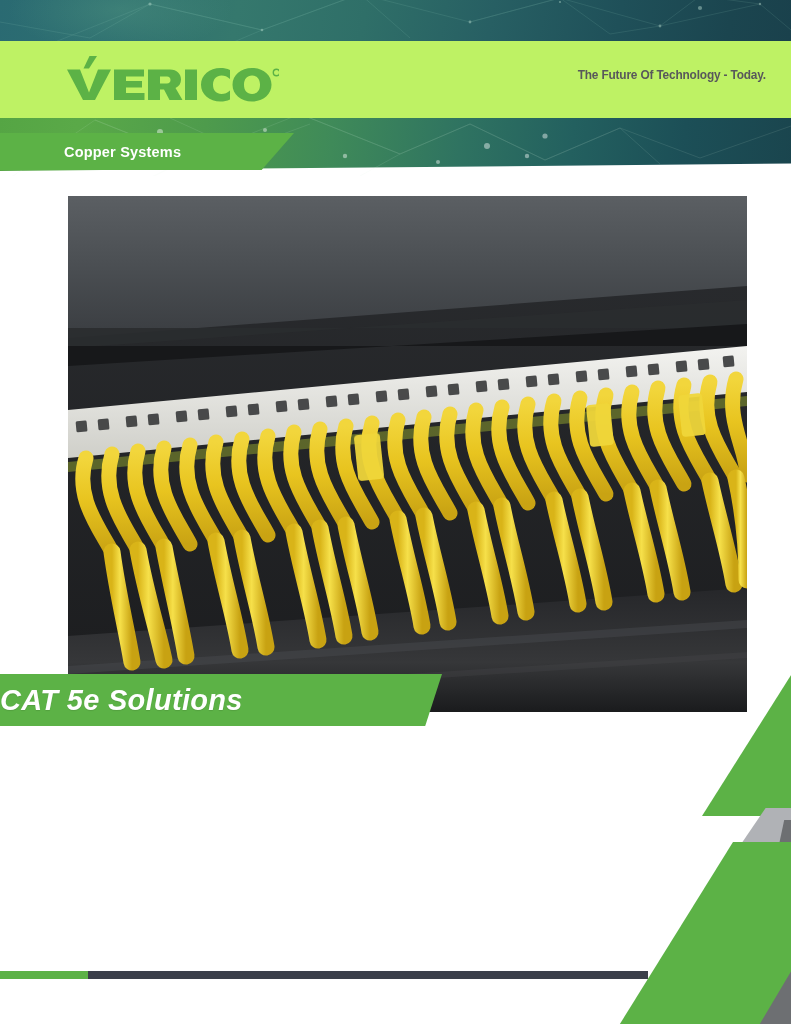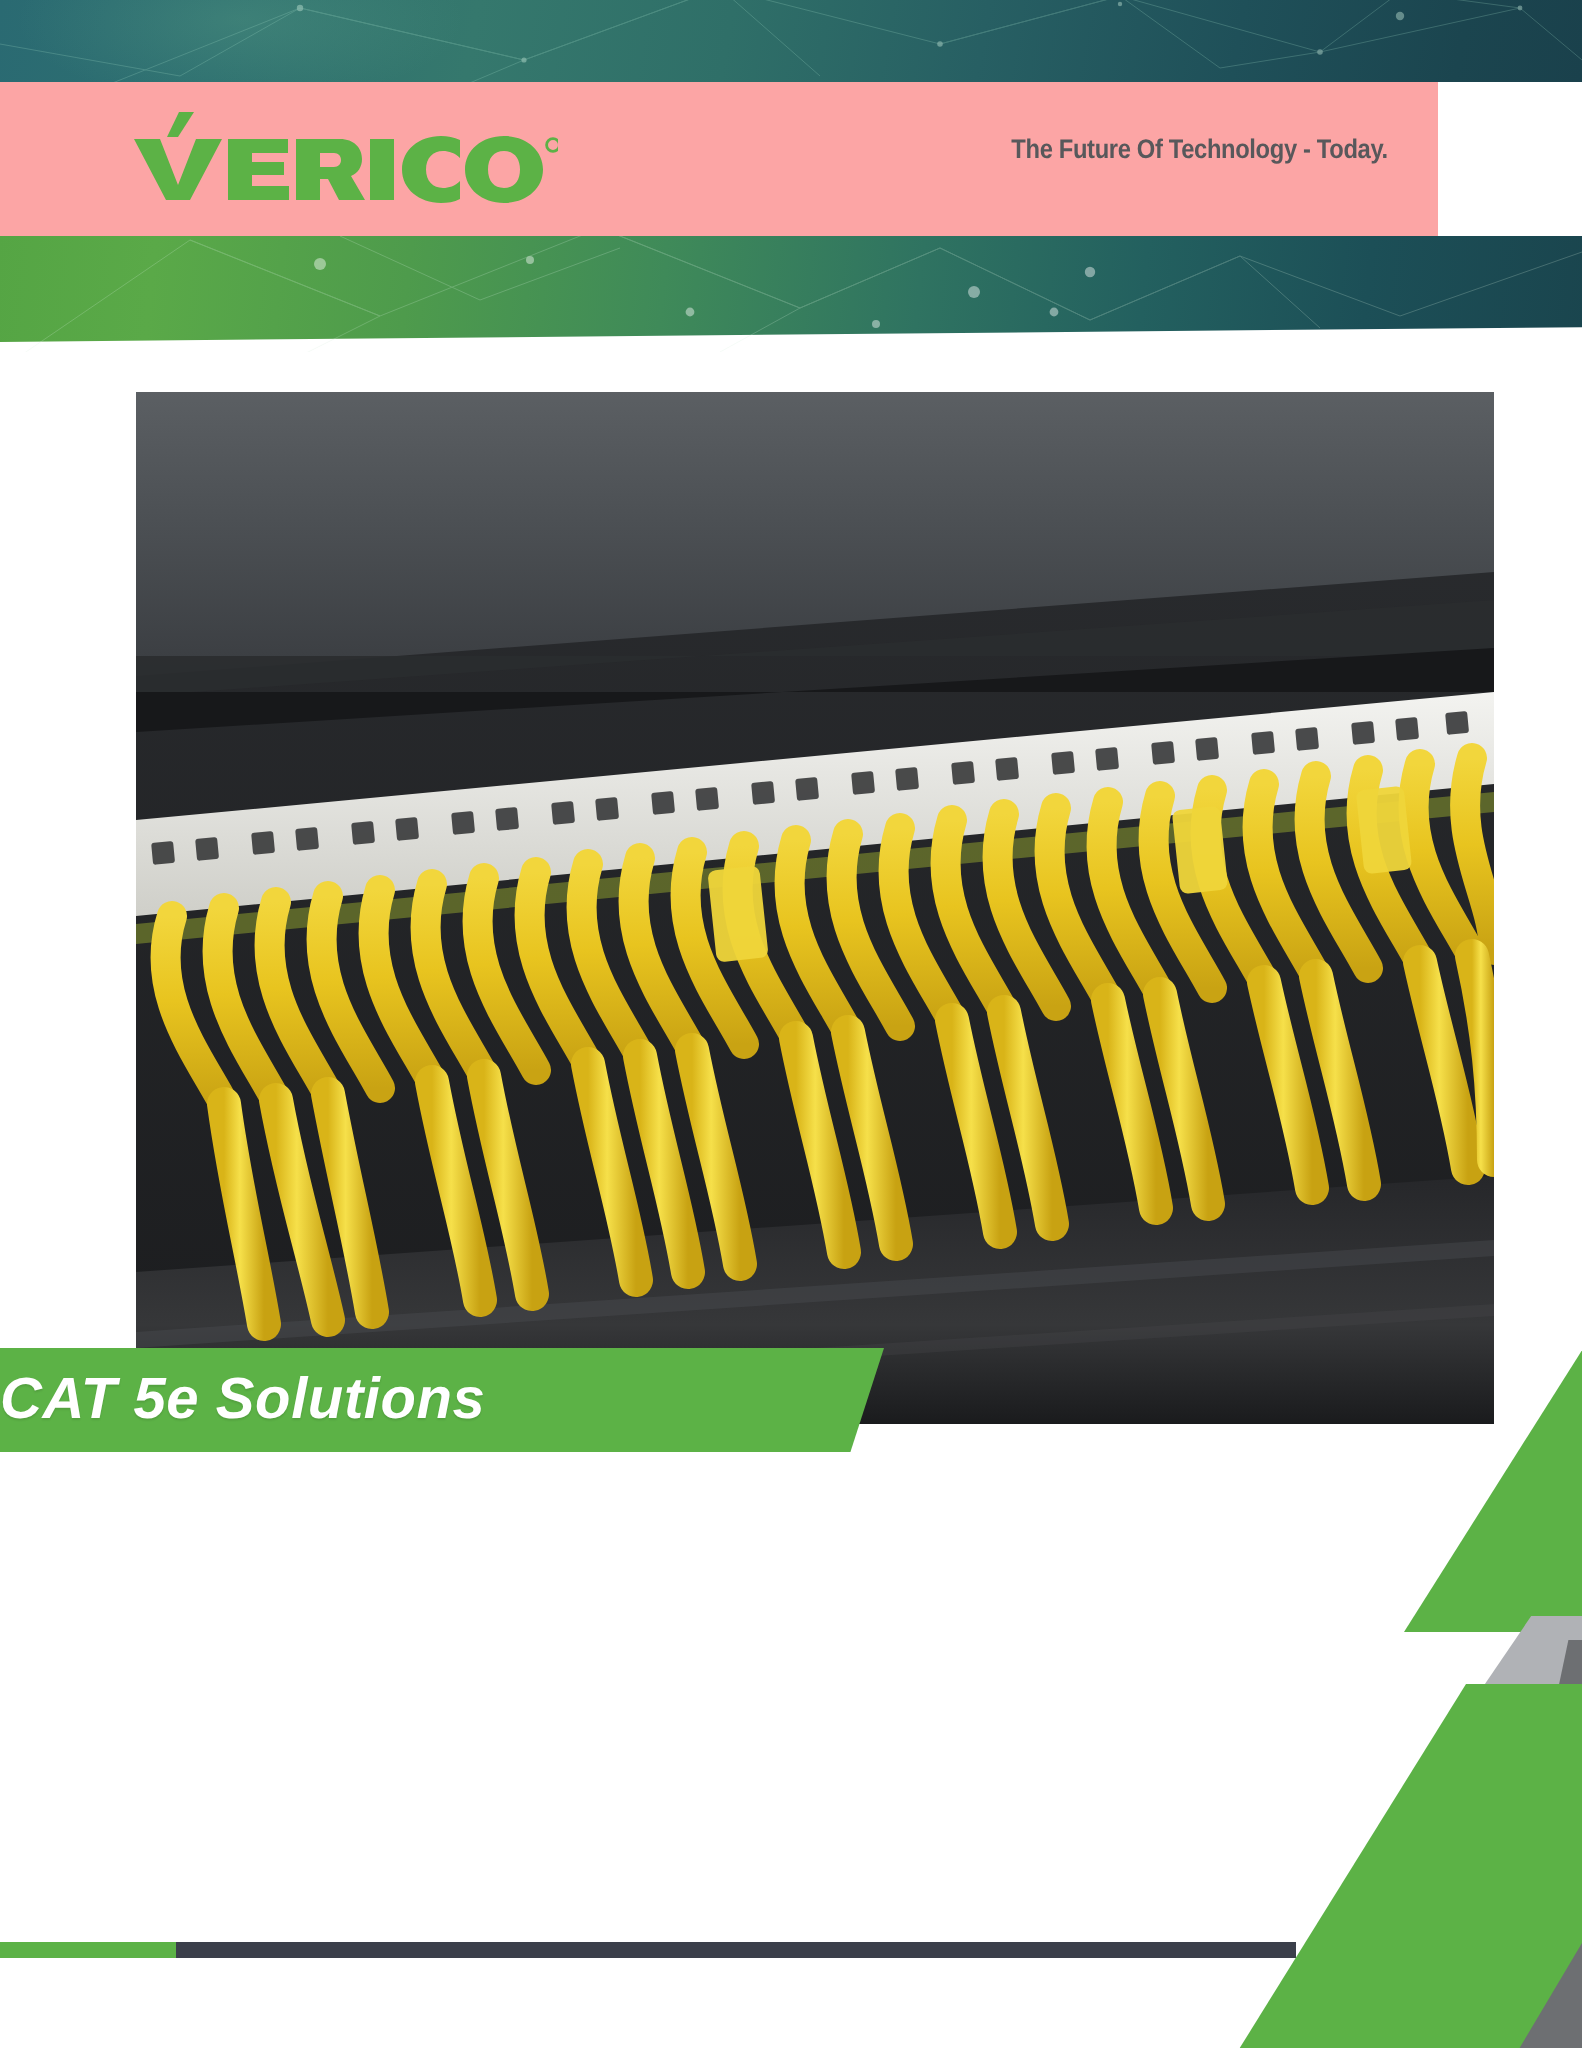--- a/index.html
+++ b/index.html
@@ -35,22 +35,22 @@
         #1b454f 92%,
         #1a414c 100%);
     overflow: hidden;
   }
   .band-top .netlines { position: absolute; inset: 0; opacity: 0.55; }
 
   
   .strip-logo {
     position: absolute;
     left: 0; top: 41px;
-    width: 719px; height: 77px;
-    background: #fca5a5;
+    width: 791px; height: 77px;
+    background: #bef264;
   }
 
   .logo-wrap {
     position: absolute;
     left: 64px; top: 14px;
     width: 215px; height: 48px;
   }
   .logo-svg { display: block; width: 215px; height: 48px; }
 
   .tagline {
@@ -255,20 +255,23 @@
         <circle cx="438" cy="44" r="2"></circle>
         <circle cx="527" cy="38" r="2.2"></circle>
         <circle cx="487" cy="28" r="3"></circle>
         <circle cx="160" cy="14" r="3"></circle>
         <circle cx="265" cy="12" r="2"></circle>
         <circle cx="545" cy="18" r="2.6"></circle>
       </g>
     </svg>
   </div>
 
+  <div class="copper-chip">
+    <span class="label">Copper Systems</span>
+  </div>
 
   <div class="hero">
     <svg viewBox="0 0 679 516" preserveAspectRatio="none">
       <defs>
         <linearGradient id="gTopBar" x1="0" y1="0" x2="0" y2="1">
           <stop offset="0%" stop-color="#5b5f63"></stop>
           <stop offset="45%" stop-color="#4c5054"></stop>
           <stop offset="100%" stop-color="#3a3d41"></stop>
         </linearGradient>
         <linearGradient id="gDarkBg" x1="0" y1="0" x2="0" y2="1">

